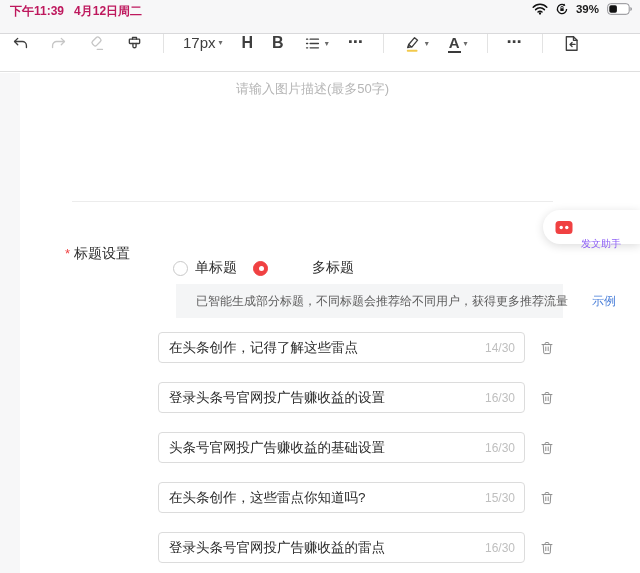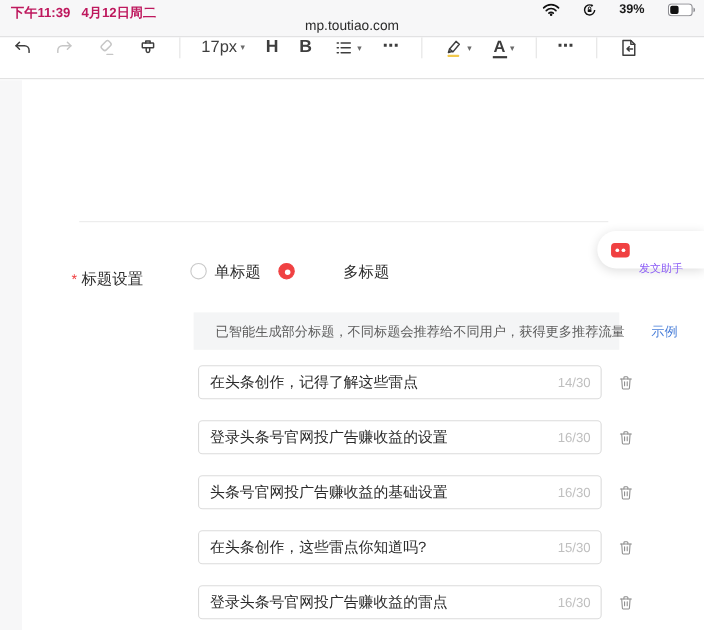--- a/index.html
+++ b/index.html
@@ -2,21 +2,21 @@
 <html><head>
 <meta charset="utf-8">
 <style>
   html,body{margin:0;padding:0;background:#fff;}
   #screen{position:relative;width:640px;height:573px;background:#fff;overflow:hidden;
           font-family:"Liberation Sans","DejaVu Sans",sans-serif;-webkit-font-smoothing:antialiased;}
 
   
   .status-bar{position:absolute;top:0;left:0;right:0;height:33px;background:#f7f7f8;border-bottom:1px solid #d9d9db;}
   .time-date{position:absolute;left:10px;top:3px;font-size:12px;font-weight:700;color:#be185d;display:flex;gap:10px;}
-  .status-icons{position:absolute;right:7px;top:3px;display:flex;align-items:center;gap:21px;}
+  .status-icons{position:absolute;right:7px;top:3px;display:flex;align-items:center;gap:8px;}
   .battery-pct{font-size:11.5px;font-weight:600;color:#1a1a1a;}
   .url{position:absolute;top:16px;left:0;right:0;text-align:center;font-size:12.5px;color:#2b2b2b;}
 
   
   .toolbar{position:absolute;top:34px;left:0;right:0;height:38px;background:#fff;border-bottom:1px solid #dfdfdf;
            display:flex;align-items:flex-start;gap:19px;padding:0 11px;box-sizing:border-box;}
   .tb-btn{border:none;background:none;padding:0;margin:0;display:flex;align-items:center;gap:3px;cursor:pointer;
           color:#3e3e3e;font-family:inherit;}
   .tb-btn svg{display:block;}
   .ic{stroke:#3e3e3e;fill:none;stroke-width:1.7;stroke-linecap:round;stroke-linejoin:round;}
@@ -37,34 +37,34 @@
 
   
   .assistant{position:absolute;top:137px;right:0;height:34px;width:97px;background:#fff;
              border-radius:17px 0 0 17px;box-shadow:0 2px 10px rgba(0,0,0,.14);
              display:flex;align-items:center;gap:8px;padding-left:12px;box-sizing:border-box;cursor:pointer;}
   .assistant-label{font-size:10px;color:#8b5cf6;margin-top:34px;}
 
   
   .field-label{position:absolute;left:65px;top:172px;font-size:14px;color:#2e2e2e;}
   .req{color:#f04142;margin-right:4px;font-size:13px;}
-  .radio-option{position:absolute;top:166px;display:flex;gap:7px;cursor:pointer;}
+  .radio-option{position:absolute;top:186px;display:flex;align-items:center;gap:7px;cursor:pointer;}
   .radio-option.opt-0{left:173px;}
   .radio-option.opt-1{left:253px;gap:44px;}
   .radio{width:15px;height:15px;border-radius:50%;border:1px solid #c9c9c9;background:#fff;box-sizing:border-box;position:relative;flex:0 0 auto;}
   .radio-option.selected .radio{background:#f04142;border-color:#f04142;}
   .radio-option.selected .radio::after{content:"";position:absolute;left:4.5px;top:4.5px;width:5px;height:5px;border-radius:50%;background:#fff;}
   .radio-label{font-size:14px;color:#2e2e2e;}
 
   .notice{position:absolute;top:211px;left:176px;width:387px;height:34px;background:#f4f5f6;
           display:flex;align-items:center;padding:0 0 0 20px;box-sizing:border-box;
           font-size:12px;color:#5c5c5c;white-space:nowrap;}
   .notice-link{color:#4a7fd9;cursor:pointer;margin-left:24px;}
 
-  .title-list{position:absolute;top:259px;left:180px;display:flex;flex-direction:column;gap:19px;}
+  .title-list{position:absolute;top:259px;left:158px;display:flex;flex-direction:column;gap:19px;}
   .title-item{display:flex;align-items:center;gap:14px;height:31px;}
   .title-input-wrap{position:relative;width:367px;height:31px;}
   .title-input{width:100%;height:100%;box-sizing:border-box;border:1px solid #dcdcdc;border-radius:4px;
                padding:0 46px 0 10px;font-size:13.5px;color:#2b2b2b;background:#fff;outline:none;
                font-family:inherit;}
   .counter{position:absolute;right:10px;top:50%;transform:translateY(-50%);color:#bfbfbf;font-size:12px;text-align:right;}
   .trash{display:flex;align-items:center;cursor:pointer;}
   .ic-trash{stroke:#8f8f8f;fill:none;stroke-width:1.5;stroke-linecap:round;stroke-linejoin:round;}
 </style>
 </head>
@@ -90,21 +90,20 @@
         <rect x="4.3" y="5.3" width="3.4" height="2.7" rx="0.6" fill="#111"></rect>
         <path d="M4.9 5.3 V4.4 a1.1 1.1 0 0 1 2.2 0 V5.3" fill="none" stroke="#111" stroke-width="0.9"></path>
       </svg>
       <span class="battery-pct">39%</span>
       <svg width="26" height="12" viewBox="0 0 26 12">
         <rect x="0.7" y="0.7" width="21.5" height="10.6" rx="3" fill="#fff" stroke="#8e8e93" stroke-width="1"></rect>
         <rect x="2.3" y="2.3" width="7.6" height="7.4" rx="1.7" fill="#111"></rect>
         <path d="M23.4 3.9 v4.2 a2.2 2.2 0 0 0 0 -4.2 Z" fill="#8e8e93"></path>
       </svg>
     </div>
-    <div class="url">mp.toutiao.com</div>
   </div>
 
   <div class="toolbar">
     <button class="tb-btn">
       <svg width="19" height="19" viewBox="0 0 24 24">
         <path class="ic" d="M8.5 5.5 L4.5 9.5 l4 4"></path>
         <path class="ic" d="M4.5 9.5 h9.8 a5.2 5.2 0 0 1 5.2 5.2 v2.5"></path>
       </svg>
     </button>
     <button class="tb-btn">
@@ -169,20 +168,21 @@
         <path class="ic" d="M5.5 3.5 h9 l4.5 4.5 v12.5 h-13.5 z"></path>
         <path class="ic" d="M14.5 3.5 v4.5 h4.5"></path>
         <path class="ic" d="M16.5 13.2 h-6.3 m0 0 l2.5 -2.5 m-2.5 2.5 l2.5 2.5"></path>
       </svg>
     </button>
   </div>
 
   <div class="content">
     <div class="left-strip"></div>
 
+    <div class="caption-placeholder">请输入图片描述(最多50字)</div>
 
     <div class="editor-divider"></div>
 
     <div class="assistant">
       <svg width="18" height="15" viewBox="0 0 18 15">
         <rect x="0.5" y="1" width="17" height="13" rx="3.5" fill="#f04142"></rect>
         <circle cx="6.2" cy="7.5" r="1.7" fill="#fff"></circle>
         <circle cx="11.8" cy="7.5" r="1.7" fill="#fff"></circle>
       </svg>
       <span class="assistant-label">发文助手</span>

